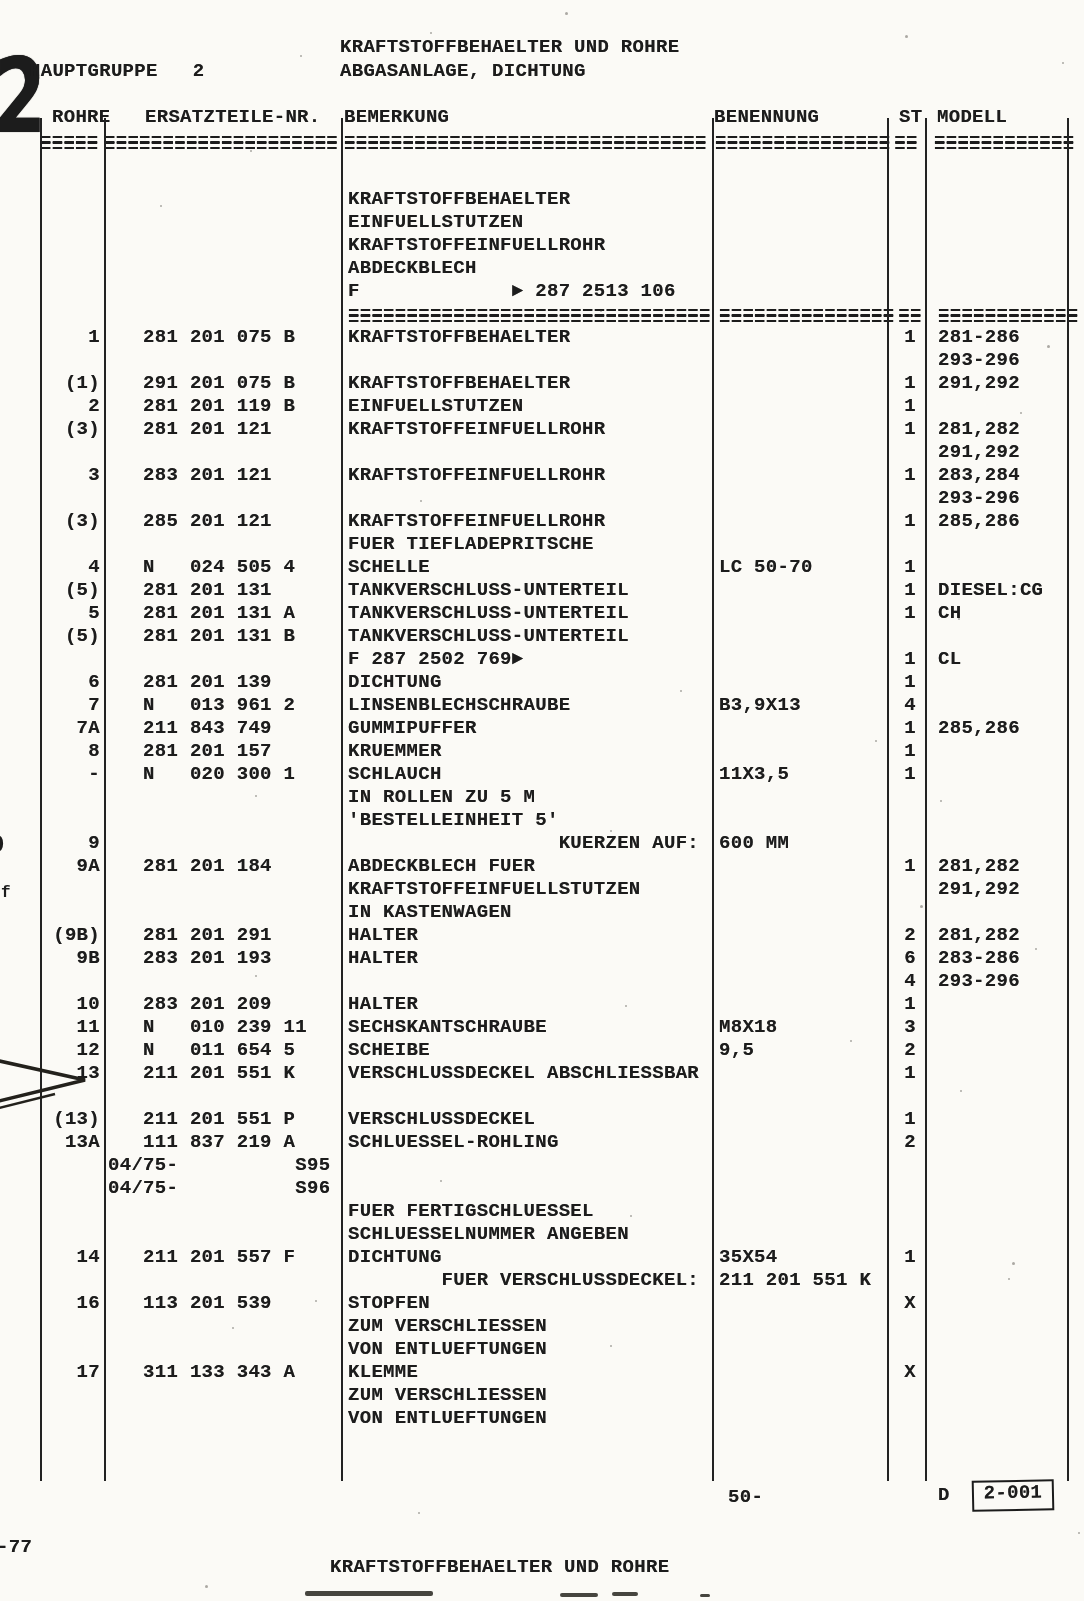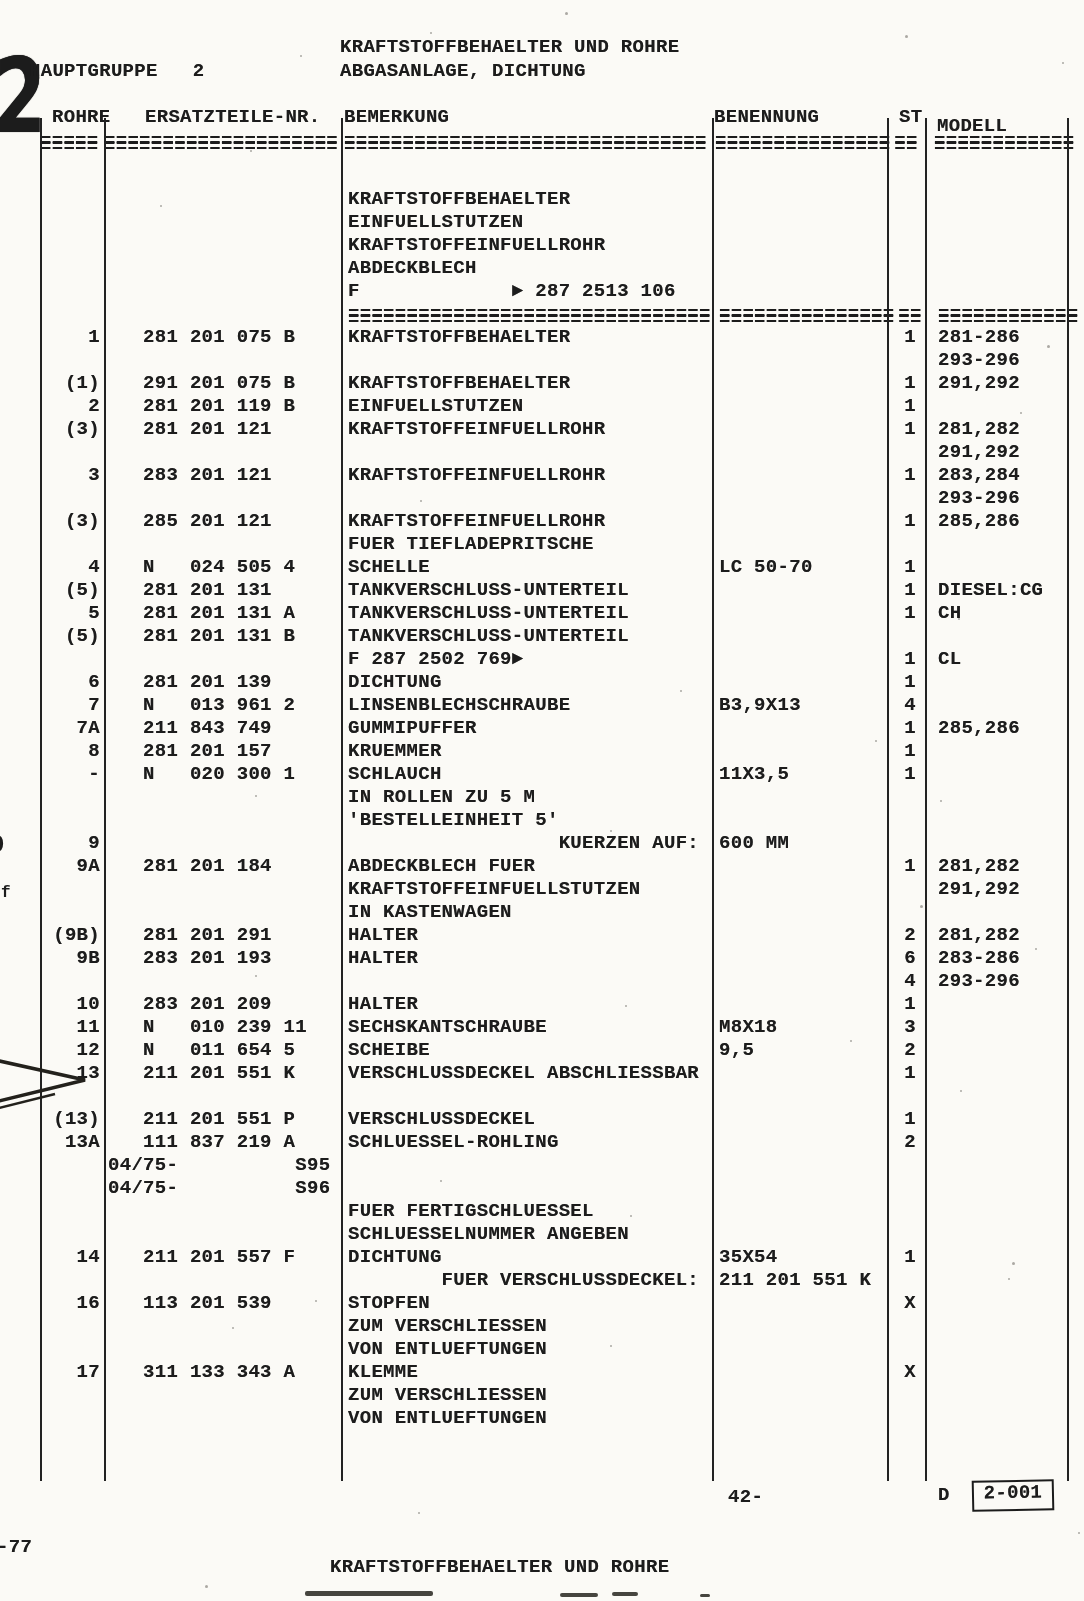--- a/index.html
+++ b/index.html
@@ -47,42 +47,42 @@
 
   <span class="t abs" style="left:340px;top:36px">KRAFTSTOFFBEHAELTER UND ROHRE</span>
   <span class="t abs" style="left:340px;top:60px">ABGASANLAGE, DICHTUNG</span>
   <span class="t abs" style="left:29px;top:60px">HAUPTGRUPPE   2</span>
 
   <span class="t abs" style="left:52px;top:106px">ROHRE</span>
   <span class="t abs" style="left:145px;top:106px">ERSATZTEILE-NR.</span>
   <span class="t abs" style="left:344px;top:106px">BEMERKUNG</span>
   <span class="t abs" style="left:714px;top:106px">BENENNUNG</span>
   <span class="t abs" style="left:899px;top:106px">ST</span>
-  <span class="t abs" style="left:937px;top:115px">MODELL</span>
+  <span class="t abs" style="left:937px;top:106px">MODELL</span>
 
   <div class="t row sep" style="top:130px">
     <span class="c bild">=====</span>
     <span class="c nr">====================</span>
     <span class="c ben">===============================</span>
     <span class="c bem">===============</span>
     <span class="c st">==</span>
     <span class="c mod">============</span>
   </div>
 
   <div id="lines" class="t"><div class="line"><span class="c bild"></span><span class="c nr"></span><span class="c ben">KRAFTSTOFFBEHAELTER</span><span class="c bem"></span><span class="c st"></span><span class="c mod"></span></div><div class="line"><span class="c bild"></span><span class="c nr"></span><span class="c ben">EINFUELLSTUTZEN</span><span class="c bem"></span><span class="c st"></span><span class="c mod"></span></div><div class="line"><span class="c bild"></span><span class="c nr"></span><span class="c ben">KRAFTSTOFFEINFUELLROHR</span><span class="c bem"></span><span class="c st"></span><span class="c mod"></span></div><div class="line"><span class="c bild"></span><span class="c nr"></span><span class="c ben">ABDECKBLECH</span><span class="c bem"></span><span class="c st"></span><span class="c mod"></span></div><div class="line"><span class="c bild"></span><span class="c nr"></span><span class="c ben">F             ► 287 2513 106</span><span class="c bem"></span><span class="c st"></span><span class="c mod"></span></div><div class="line sep"><span class="c bild"></span><span class="c nr"></span><span class="c ben">===============================</span><span class="c bem">===============</span><span class="c st">==</span><span class="c mod">============</span></div><div class="line"><span class="c bild">1</span><span class="c nr">   281 201 075 B</span><span class="c ben">KRAFTSTOFFBEHAELTER</span><span class="c bem"></span><span class="c st">1</span><span class="c mod">281-286</span></div><div class="line"><span class="c bild"></span><span class="c nr"></span><span class="c ben"></span><span class="c bem"></span><span class="c st"></span><span class="c mod">293-296</span></div><div class="line"><span class="c bild">(1)</span><span class="c nr">   291 201 075 B</span><span class="c ben">KRAFTSTOFFBEHAELTER</span><span class="c bem"></span><span class="c st">1</span><span class="c mod">291,292</span></div><div class="line"><span class="c bild">2</span><span class="c nr">   281 201 119 B</span><span class="c ben">EINFUELLSTUTZEN</span><span class="c bem"></span><span class="c st">1</span><span class="c mod"></span></div><div class="line"><span class="c bild">(3)</span><span class="c nr">   281 201 121</span><span class="c ben">KRAFTSTOFFEINFUELLROHR</span><span class="c bem"></span><span class="c st">1</span><span class="c mod">281,282</span></div><div class="line"><span class="c bild"></span><span class="c nr"></span><span class="c ben"></span><span class="c bem"></span><span class="c st"></span><span class="c mod">291,292</span></div><div class="line"><span class="c bild">3</span><span class="c nr">   283 201 121</span><span class="c ben">KRAFTSTOFFEINFUELLROHR</span><span class="c bem"></span><span class="c st">1</span><span class="c mod">283,284</span></div><div class="line"><span class="c bild"></span><span class="c nr"></span><span class="c ben"></span><span class="c bem"></span><span class="c st"></span><span class="c mod">293-296</span></div><div class="line"><span class="c bild">(3)</span><span class="c nr">   285 201 121</span><span class="c ben">KRAFTSTOFFEINFUELLROHR</span><span class="c bem"></span><span class="c st">1</span><span class="c mod">285,286</span></div><div class="line"><span class="c bild"></span><span class="c nr"></span><span class="c ben">FUER TIEFLADEPRITSCHE</span><span class="c bem"></span><span class="c st"></span><span class="c mod"></span></div><div class="line"><span class="c bild">4</span><span class="c nr">   N   024 505 4</span><span class="c ben">SCHELLE</span><span class="c bem">LC 50-70</span><span class="c st">1</span><span class="c mod"></span></div><div class="line"><span class="c bild">(5)</span><span class="c nr">   281 201 131</span><span class="c ben">TANKVERSCHLUSS-UNTERTEIL</span><span class="c bem"></span><span class="c st">1</span><span class="c mod">DIESEL:CG</span></div><div class="line"><span class="c bild">5</span><span class="c nr">   281 201 131 A</span><span class="c ben">TANKVERSCHLUSS-UNTERTEIL</span><span class="c bem"></span><span class="c st">1</span><span class="c mod">CH</span></div><div class="line"><span class="c bild">(5)</span><span class="c nr">   281 201 131 B</span><span class="c ben">TANKVERSCHLUSS-UNTERTEIL</span><span class="c bem"></span><span class="c st"></span><span class="c mod"></span></div><div class="line"><span class="c bild"></span><span class="c nr"></span><span class="c ben">F 287 2502 769►</span><span class="c bem"></span><span class="c st">1</span><span class="c mod">CL</span></div><div class="line"><span class="c bild">6</span><span class="c nr">   281 201 139</span><span class="c ben">DICHTUNG</span><span class="c bem"></span><span class="c st">1</span><span class="c mod"></span></div><div class="line"><span class="c bild">7</span><span class="c nr">   N   013 961 2</span><span class="c ben">LINSENBLECHSCHRAUBE</span><span class="c bem">B3,9X13</span><span class="c st">4</span><span class="c mod"></span></div><div class="line"><span class="c bild">7A</span><span class="c nr">   211 843 749</span><span class="c ben">GUMMIPUFFER</span><span class="c bem"></span><span class="c st">1</span><span class="c mod">285,286</span></div><div class="line"><span class="c bild">8</span><span class="c nr">   281 201 157</span><span class="c ben">KRUEMMER</span><span class="c bem"></span><span class="c st">1</span><span class="c mod"></span></div><div class="line"><span class="c bild">-</span><span class="c nr">   N   020 300 1</span><span class="c ben">SCHLAUCH</span><span class="c bem">11X3,5</span><span class="c st">1</span><span class="c mod"></span></div><div class="line"><span class="c bild"></span><span class="c nr"></span><span class="c ben">IN ROLLEN ZU 5 M</span><span class="c bem"></span><span class="c st"></span><span class="c mod"></span></div><div class="line"><span class="c bild"></span><span class="c nr"></span><span class="c ben">'BESTELLEINHEIT 5'</span><span class="c bem"></span><span class="c st"></span><span class="c mod"></span></div><div class="line"><span class="c bild">9</span><span class="c nr"></span><span class="c ben">                  KUERZEN AUF:</span><span class="c bem">600 MM</span><span class="c st"></span><span class="c mod"></span></div><div class="line"><span class="c bild">9A</span><span class="c nr">   281 201 184</span><span class="c ben">ABDECKBLECH FUER</span><span class="c bem"></span><span class="c st">1</span><span class="c mod">281,282</span></div><div class="line"><span class="c bild"></span><span class="c nr"></span><span class="c ben">KRAFTSTOFFEINFUELLSTUTZEN</span><span class="c bem"></span><span class="c st"></span><span class="c mod">291,292</span></div><div class="line"><span class="c bild"></span><span class="c nr"></span><span class="c ben">IN KASTENWAGEN</span><span class="c bem"></span><span class="c st"></span><span class="c mod"></span></div><div class="line"><span class="c bild">(9B)</span><span class="c nr">   281 201 291</span><span class="c ben">HALTER</span><span class="c bem"></span><span class="c st">2</span><span class="c mod">281,282</span></div><div class="line"><span class="c bild">9B</span><span class="c nr">   283 201 193</span><span class="c ben">HALTER</span><span class="c bem"></span><span class="c st">6</span><span class="c mod">283-286</span></div><div class="line"><span class="c bild"></span><span class="c nr"></span><span class="c ben"></span><span class="c bem"></span><span class="c st">4</span><span class="c mod">293-296</span></div><div class="line"><span class="c bild">10</span><span class="c nr">   283 201 209</span><span class="c ben">HALTER</span><span class="c bem"></span><span class="c st">1</span><span class="c mod"></span></div><div class="line"><span class="c bild">11</span><span class="c nr">   N   010 239 11</span><span class="c ben">SECHSKANTSCHRAUBE</span><span class="c bem">M8X18</span><span class="c st">3</span><span class="c mod"></span></div><div class="line"><span class="c bild">12</span><span class="c nr">   N   011 654 5</span><span class="c ben">SCHEIBE</span><span class="c bem">9,5</span><span class="c st">2</span><span class="c mod"></span></div><div class="line"><span class="c bild">13</span><span class="c nr">   211 201 551 K</span><span class="c ben">VERSCHLUSSDECKEL ABSCHLIESSBAR</span><span class="c bem"></span><span class="c st">1</span><span class="c mod"></span></div><div class="line"><span class="c bild"></span><span class="c nr"></span><span class="c ben"></span><span class="c bem"></span><span class="c st"></span><span class="c mod"></span></div><div class="line"><span class="c bild">(13)</span><span class="c nr">   211 201 551 P</span><span class="c ben">VERSCHLUSSDECKEL</span><span class="c bem"></span><span class="c st">1</span><span class="c mod"></span></div><div class="line"><span class="c bild">13A</span><span class="c nr">   111 837 219 A</span><span class="c ben">SCHLUESSEL-ROHLING</span><span class="c bem"></span><span class="c st">2</span><span class="c mod"></span></div><div class="line"><span class="c bild"></span><span class="c nr">04/75-          S95</span><span class="c ben"></span><span class="c bem"></span><span class="c st"></span><span class="c mod"></span></div><div class="line"><span class="c bild"></span><span class="c nr">04/75-          S96</span><span class="c ben"></span><span class="c bem"></span><span class="c st"></span><span class="c mod"></span></div><div class="line"><span class="c bild"></span><span class="c nr"></span><span class="c ben">FUER FERTIGSCHLUESSEL</span><span class="c bem"></span><span class="c st"></span><span class="c mod"></span></div><div class="line"><span class="c bild"></span><span class="c nr"></span><span class="c ben">SCHLUESSELNUMMER ANGEBEN</span><span class="c bem"></span><span class="c st"></span><span class="c mod"></span></div><div class="line"><span class="c bild">14</span><span class="c nr">   211 201 557 F</span><span class="c ben">DICHTUNG</span><span class="c bem">35X54</span><span class="c st">1</span><span class="c mod"></span></div><div class="line"><span class="c bild"></span><span class="c nr"></span><span class="c ben">        FUER VERSCHLUSSDECKEL:</span><span class="c bem">211 201 551 K</span><span class="c st"></span><span class="c mod"></span></div><div class="line"><span class="c bild">16</span><span class="c nr">   113 201 539</span><span class="c ben">STOPFEN</span><span class="c bem"></span><span class="c st">X</span><span class="c mod"></span></div><div class="line"><span class="c bild"></span><span class="c nr"></span><span class="c ben">ZUM VERSCHLIESSEN</span><span class="c bem"></span><span class="c st"></span><span class="c mod"></span></div><div class="line"><span class="c bild"></span><span class="c nr"></span><span class="c ben">VON ENTLUEFTUNGEN</span><span class="c bem"></span><span class="c st"></span><span class="c mod"></span></div><div class="line"><span class="c bild">17</span><span class="c nr">   311 133 343 A</span><span class="c ben">KLEMME</span><span class="c bem"></span><span class="c st">X</span><span class="c mod"></span></div><div class="line"><span class="c bild"></span><span class="c nr"></span><span class="c ben">ZUM VERSCHLIESSEN</span><span class="c bem"></span><span class="c st"></span><span class="c mod"></span></div><div class="line"><span class="c bild"></span><span class="c nr"></span><span class="c ben">VON ENTLUEFTUNGEN</span><span class="c bem"></span><span class="c st"></span><span class="c mod"></span></div></div>
 
   <div class="vline" style="left:40px"></div>
   <div class="vline" style="left:104px"></div>
   <div class="vline" style="left:341px"></div>
   <div class="vline" style="left:712px"></div>
   <div class="vline" style="left:887px"></div>
   <div class="vline" style="left:925px"></div>
   <div class="vline" style="left:1067px"></div>
 
-  <span class="t abs" style="left:728px;top:1486px">42-</span>
+  <span class="t abs" style="left:728px;top:1486px">50-</span>
   <span class="t abs" style="left:938px;top:1484px">D</span>
   <div class="abs codebox" style="left:972px;top:1480px">
     <span class="t">2-001</span>
   </div>
   <span class="t abs" style="left:330px;top:1556px">KRAFTSTOFFBEHAELTER UND ROHRE</span>
 
   <div>
     <i class="cutbar" style="left:305px;top:1591px;width:128px;height:5px"></i>
     <i class="cutbar" style="left:560px;top:1593px;width:38px;height:4px"></i>
     <i class="cutbar" style="left:612px;top:1592px;width:26px;height:4px"></i>

